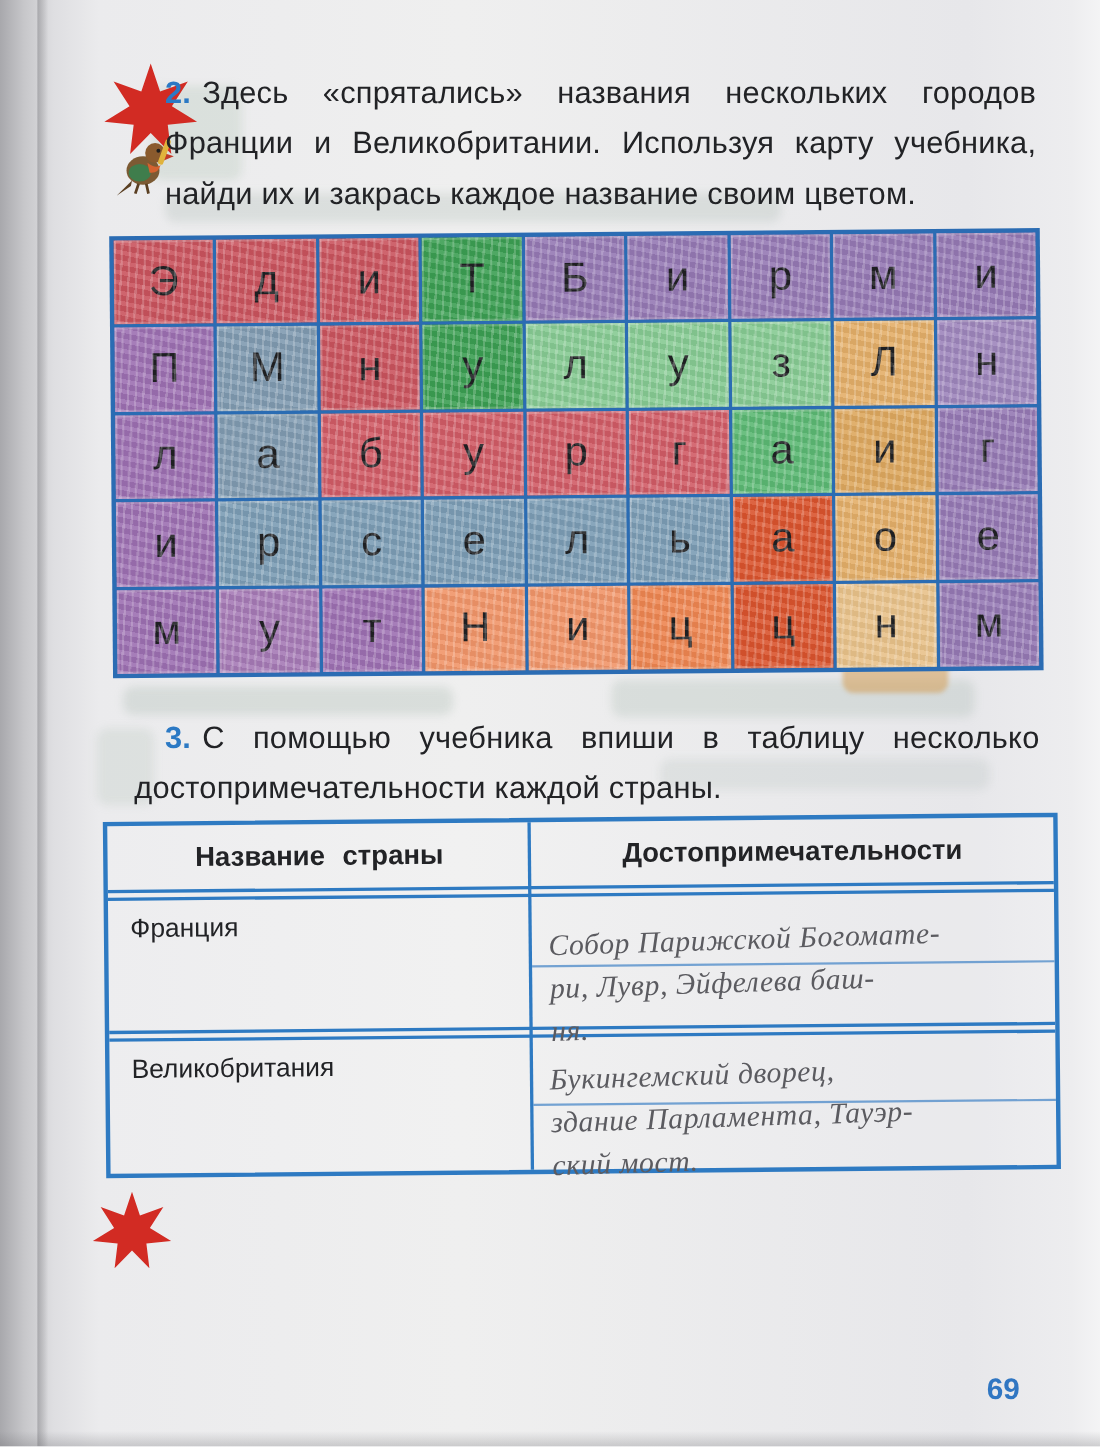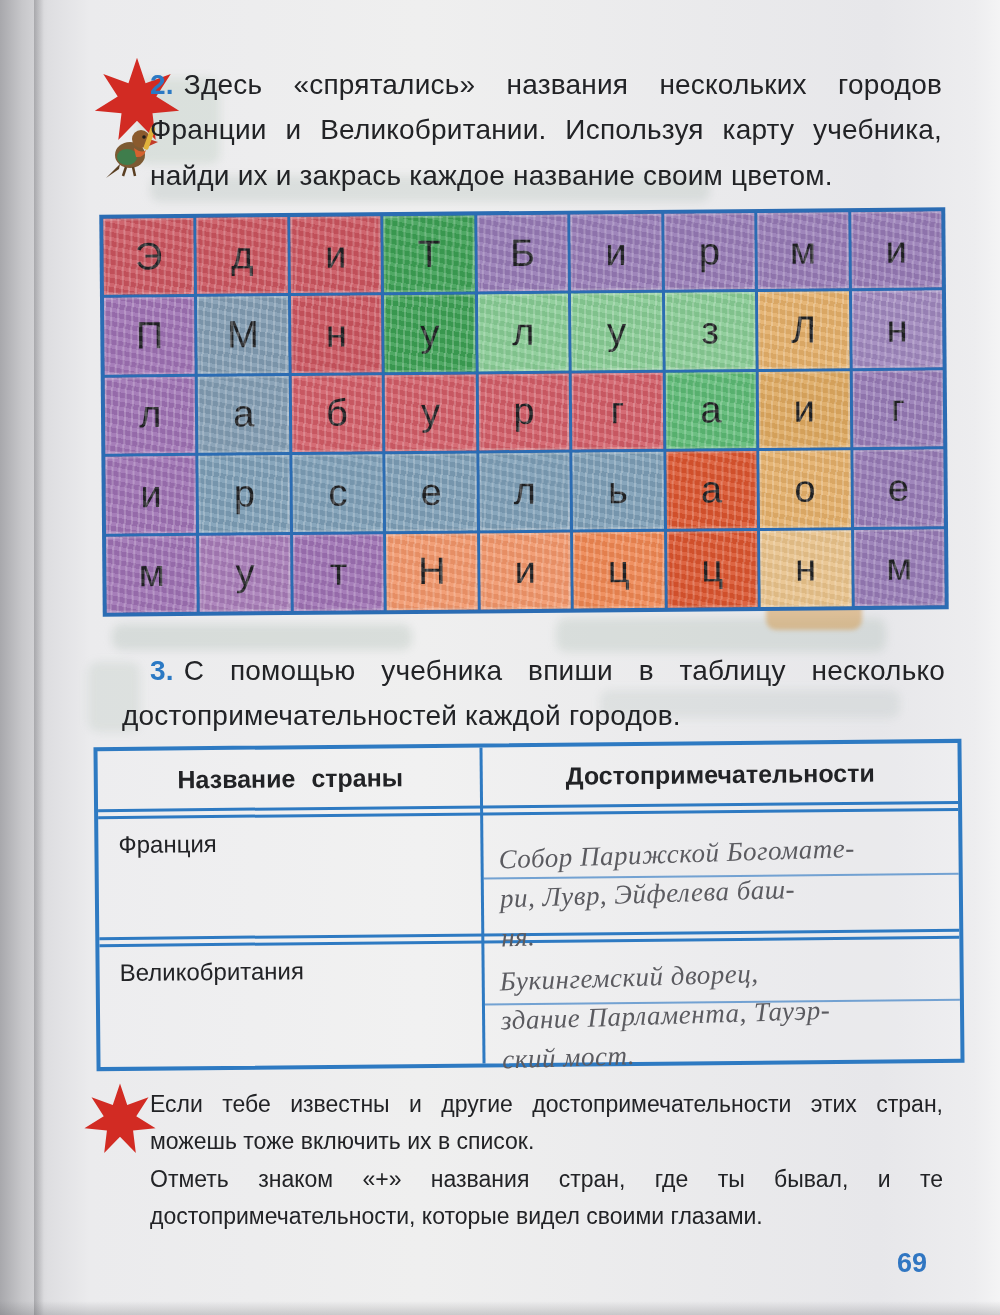--- a/index.html
+++ b/index.html
@@ -234,21 +234,21 @@
       </div>
       <div class="gcell" style="background: rgb(232, 193, 137);">
         <span class="gletter">н</span>
       </div>
       <div class="gcell" style="background: rgb(148, 120, 179);">
         <span class="gletter">м</span>
       </div>
     </div>
 
   <div class="taskblock" style="left:122px;top:648px;width:823px;text-indent:28px;">
-    <span class="tnum">3.</span><span>С помощью учебника впиши в таблицу несколько достопримечательностей каждой городов.</span>
+    <span class="tnum">3.</span><span>С помощью учебника впиши в таблицу несколько достопримечательности каждой страны.</span>
   </div>
 
   <div class="stable">
     <div class="vline"></div>
     <div class="thead">
       <div class="th left">Название страны</div>
       <div class="th right">Достопримечательности</div>
     </div>
     <div class="tsep"></div>
     <div class="trow r1">
@@ -272,20 +272,16 @@
           <div>здание Парламента, Тауэр-</div>
           <div>ский мост.</div>
         </div>
       </div>
     </div>
   </div>
 
   <svg class="star" style="left:82px;top:1082px;" width="76" height="76" viewBox="0 0 100 100">
     <polygon fill="#d22b23" points="50,2 59.5,30.2 87.5,20.1 71.4,45.1 96.8,60.7 67.2,63.7 70.8,93.3 50,72 29.2,93.3 32.8,63.7 3.2,60.7 28.6,45.1 12.5,20.1 40.5,30.2"></polygon>
   </svg>
-  <div class="note">
-    <p>Если тебе известны и другие достопримечательности этих стран, можешь тоже включить их в список.</p>
-    <p>Отметь знаком «+» названия стран, где ты бывал, и те достопримечательности, которые видел своими глазами.</p>
-  </div>
 
   <div class="pagenum">69</div>
 
 </div>
 
 </body></html>

